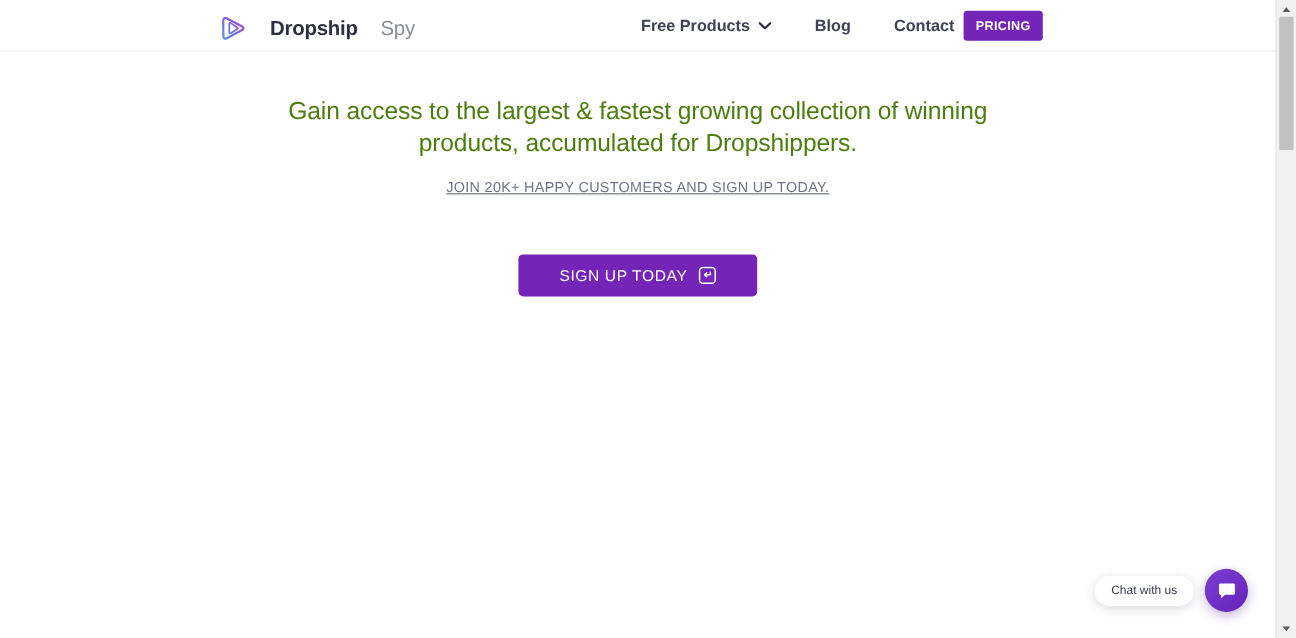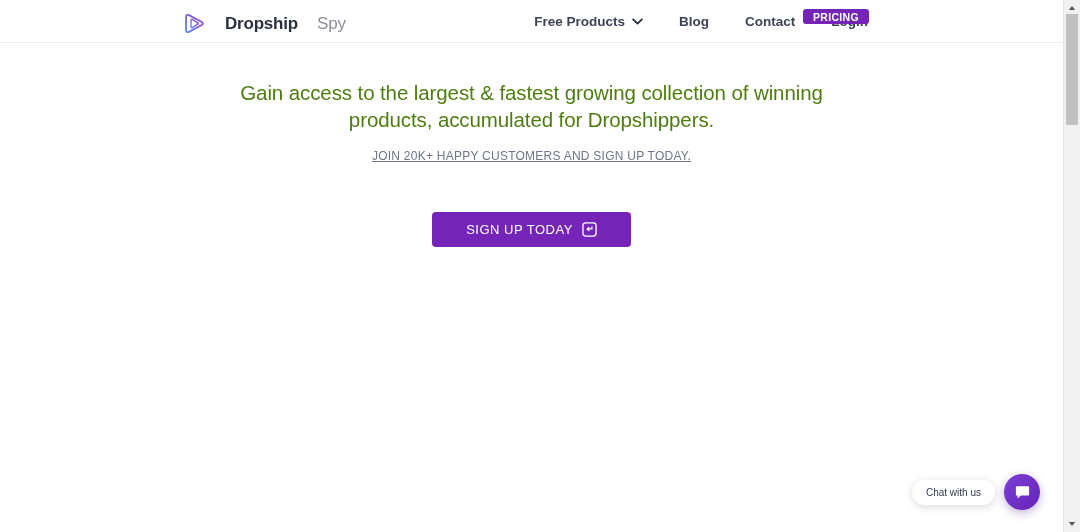--- a/index.html
+++ b/index.html
@@ -59,21 +59,21 @@
     line-height:43px;
     white-space:nowrap;
     display:flex; align-items:center; gap:7px;
     cursor:pointer;
   }
   .chev { width:11px; height:7px; display:block; }
 
   #pricing-btn {
     position:absolute;
     right:194px; top:9px;
-    width:66px; height:15px;
+    width:66px; height:25px;
     background:#7425b8;
     border-radius:3px;
     color:#ffffff;
     font-size:10.5px;
     font-weight:bold;
     letter-spacing:0.3px;
     display:flex; align-items:center; justify-content:center;
     cursor:pointer;
     border:none;
     font-family:"Liberation Sans", sans-serif;

